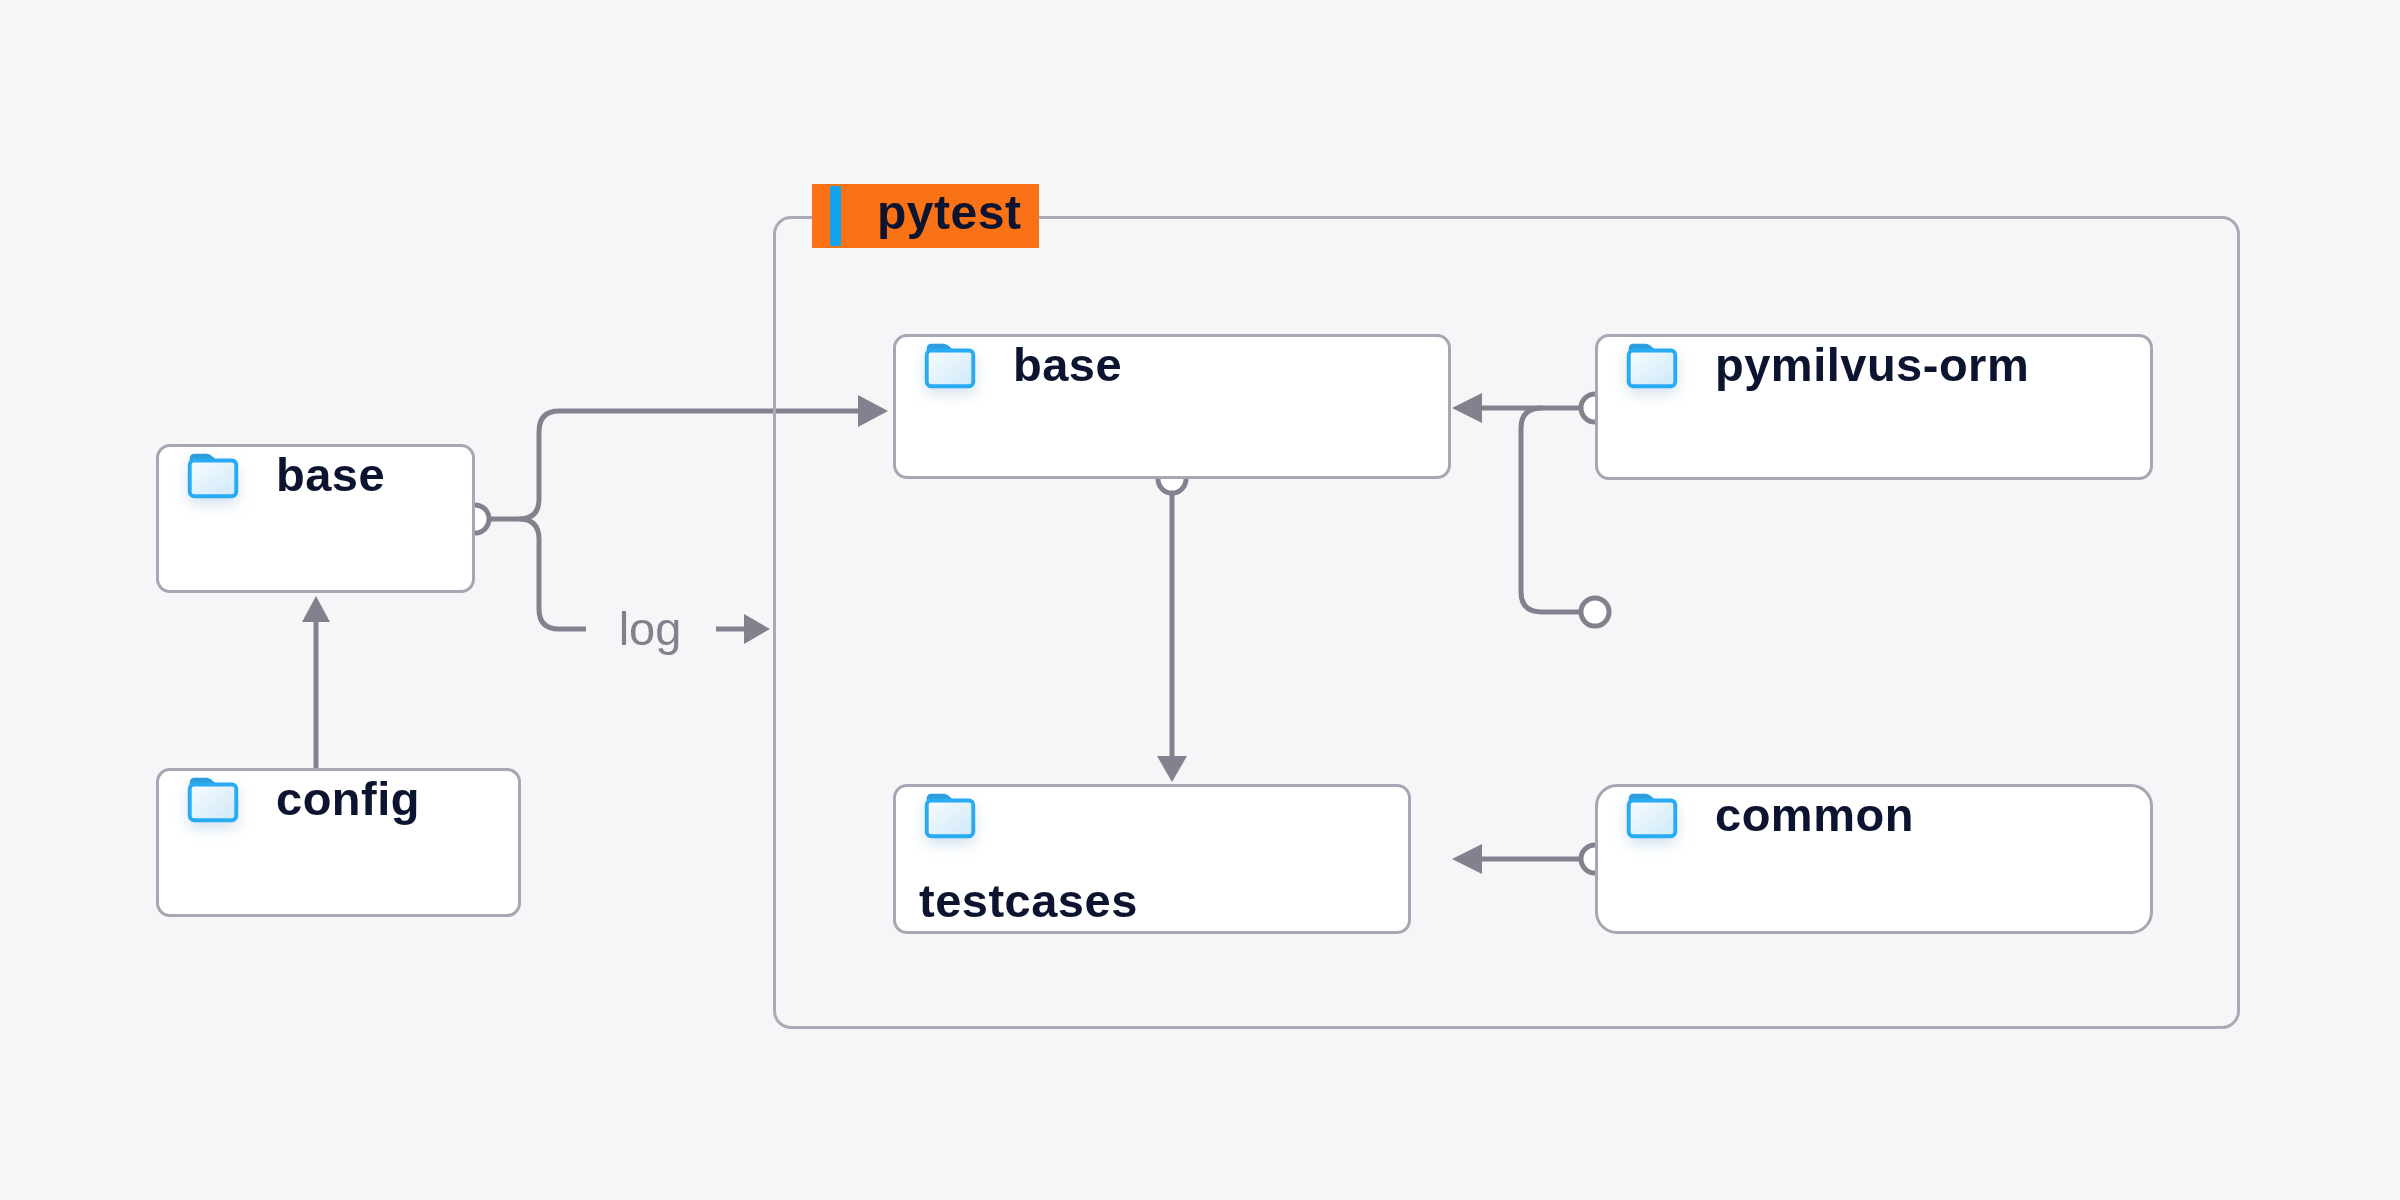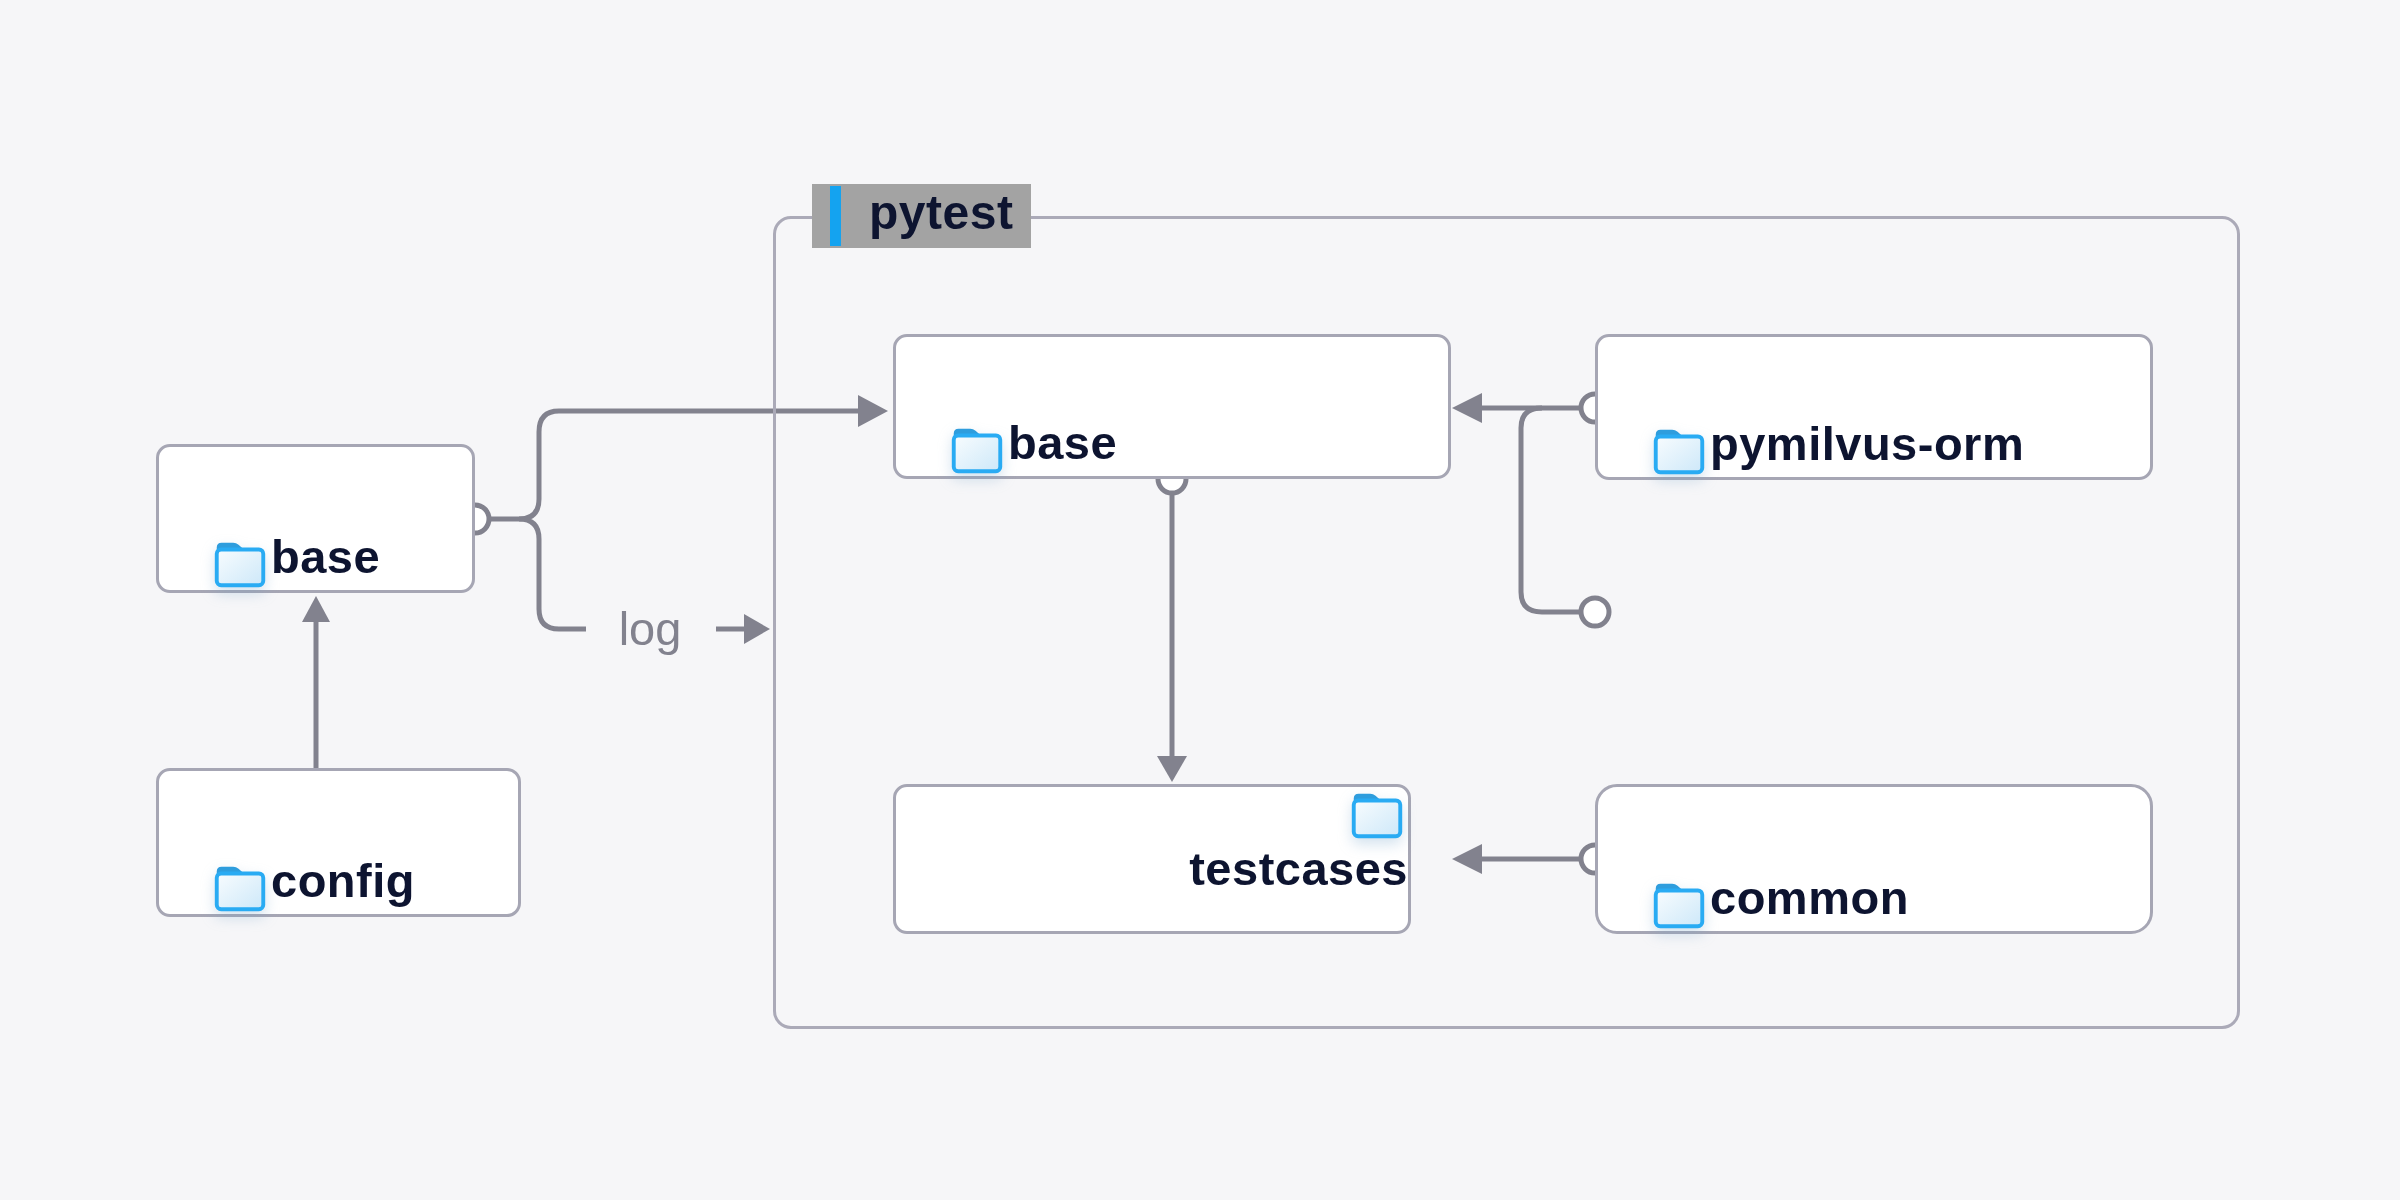--- a/index.html
+++ b/index.html
@@ -27,23 +27,23 @@
     background: transparent;
     box-sizing: border-box;
   }
   .group-label {
     position: absolute;
     left: 812px;
     top: 184px;
     height: 64px;
     display: flex;
     align-items: center;
-    gap: 28px;
+    gap: 36px;
     padding: 0 18px;
-    background: #a3a3a3;
+    background: #f97316;
   }
   .accent-bar {
     display: inline-block;
     width: 11px;
     height: 60px;
     background: #14a3f0;
   }
   .group-title {
     font-size: 48px;
     font-weight: 700;
@@ -53,22 +53,23 @@
     padding-bottom: 6px;
   }
   
   .node {
     position: absolute;
     background: #ffffff;
     border: 3px solid #a6a6b4;
     border-radius: 14px;
     box-sizing: border-box;
     display: flex;
-    align-items: flex-end;
-    padding-left: 50px;
+    align-items: flex-start;
+    gap: 32px;
+    padding-left: 23px;
   }
   .node .label {
     font-size: 47px;
     font-weight: 700;
     color: #0d1430;
     letter-spacing: 0.5px;
     padding-bottom: 6px;
   }
   .folder {
     display: inline-flex;

